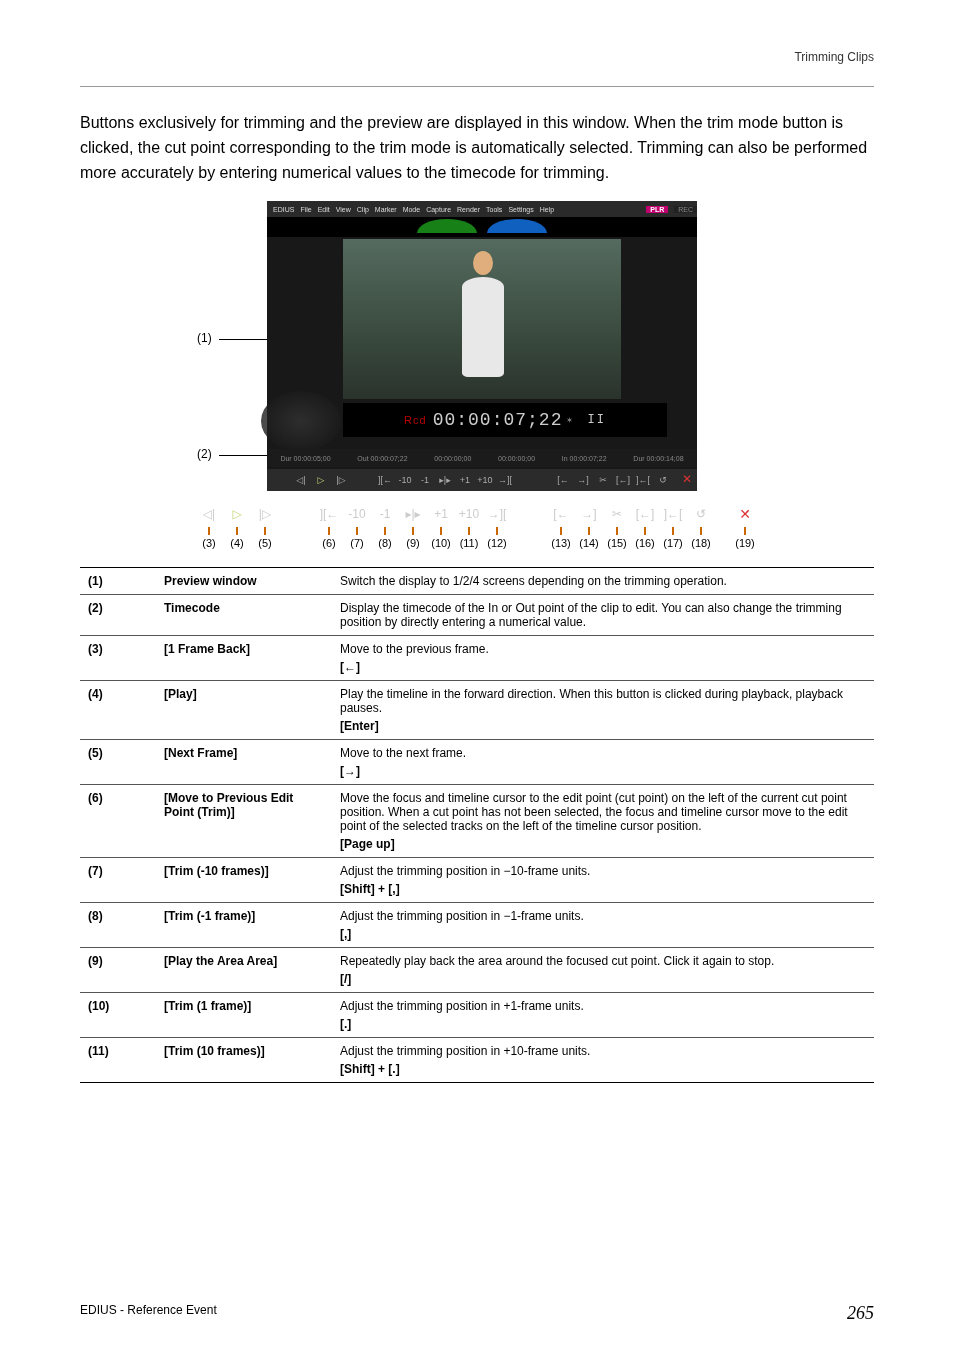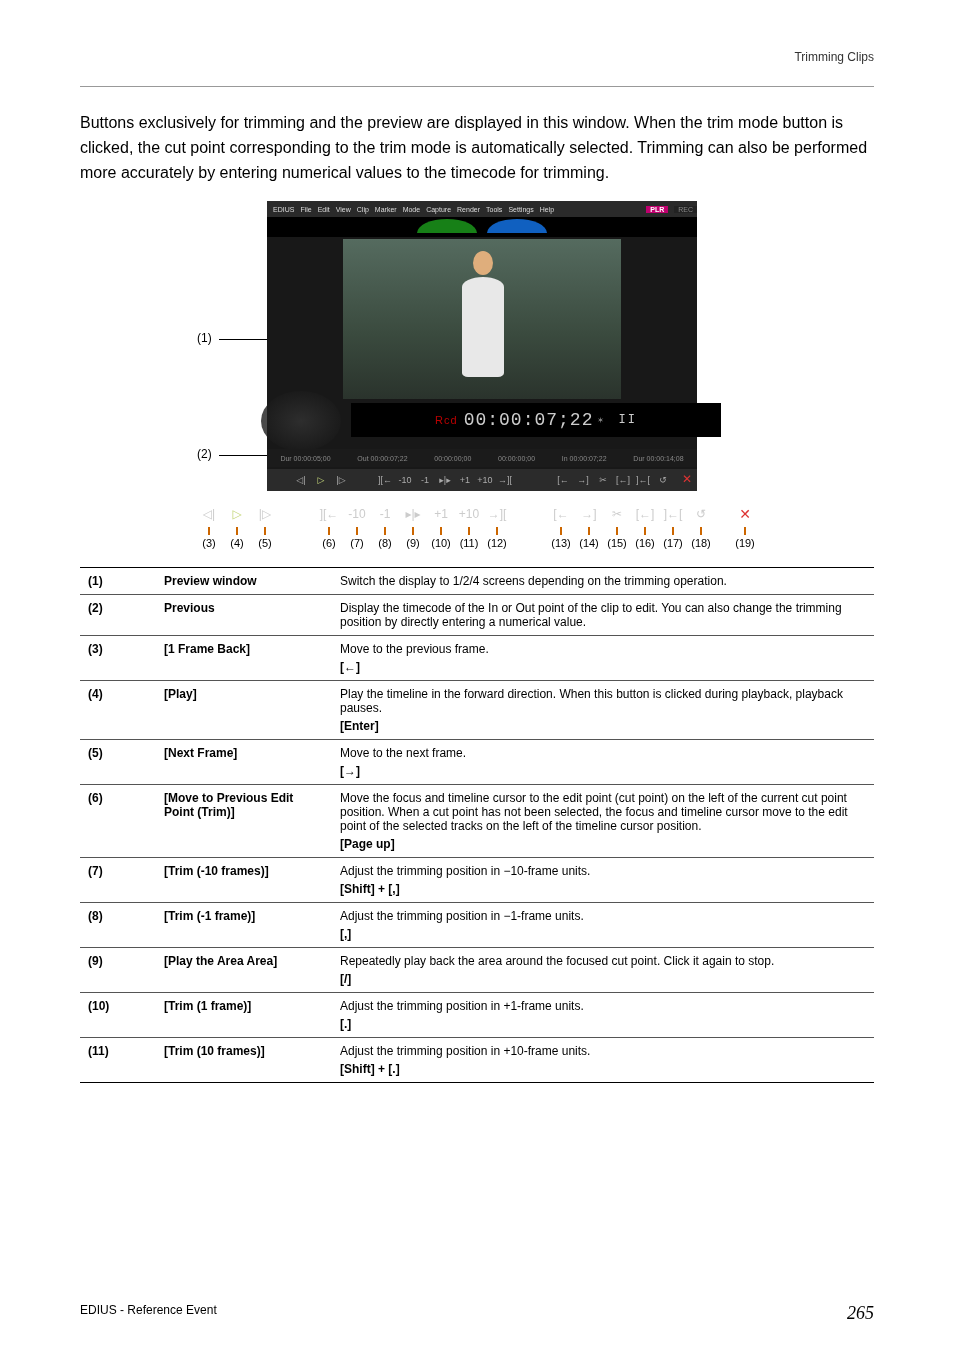--- a/index.html
+++ b/index.html
@@ -106,30 +106,29 @@
   }
   .fig-torso {
     width: 42px; height: 100px;
     background: #e8e8e8;
     border-radius: 50% 50% 6px 6px / 10% 10% 4% 4%;
     margin: 0 auto;
   }
   .fig-tc-bar {
     position:absolute;
     left:76px; top:202px;
-    width:370px; height:34px;
+    width:324px; height:34px;
     background:#000;
     color:#ccc;
     font-family:"Courier New",monospace;
     display:flex;
     align-items:center;
     justify-content:center;
     font-size:18px;
     letter-spacing:1px;
-    margin-left:8px;
   }
   .fig-tc-bar .rcd { color:#b00; font-size:11px; margin-right:6px; font-family:Arial; }
   .fig-tc-bar .pause { margin-left:14px; font-size:12px; color:#ccc; letter-spacing:2px; }
   .fig-sideicon {
     position:absolute;
     left:-6px; top:190px; width:80px; height:60px;
     background: radial-gradient(ellipse at center, #333 0%, #181818 80%);
     border-radius:50%;
     opacity:.8;
   }
@@ -399,21 +398,21 @@
 
 <table class="desc">
   <tbody id="desc-body">
         <tr class="first">
           <td class="col1">(1)</td>
           <td class="col2">Preview window</td>
           <td>Switch the display to 1/2/4 screens depending on the trimming operation.</td>
         </tr>
         <tr>
           <td class="col1">(2)</td>
-          <td class="col2">Previous</td>
+          <td class="col2">Timecode</td>
           <td>Display the timecode of the In or Out point of the clip to edit. You can also change the trimming position by directly entering a numerical value.</td>
         </tr>
         <tr>
           <td class="col1">(3)</td>
           <td class="col2">[1 Frame Back]</td>
           <td>Move to the previous frame.<span class="shortcut">[←]</span></td>
         </tr>
         <tr>
           <td class="col1">(4)</td>
           <td class="col2">[Play]</td>

